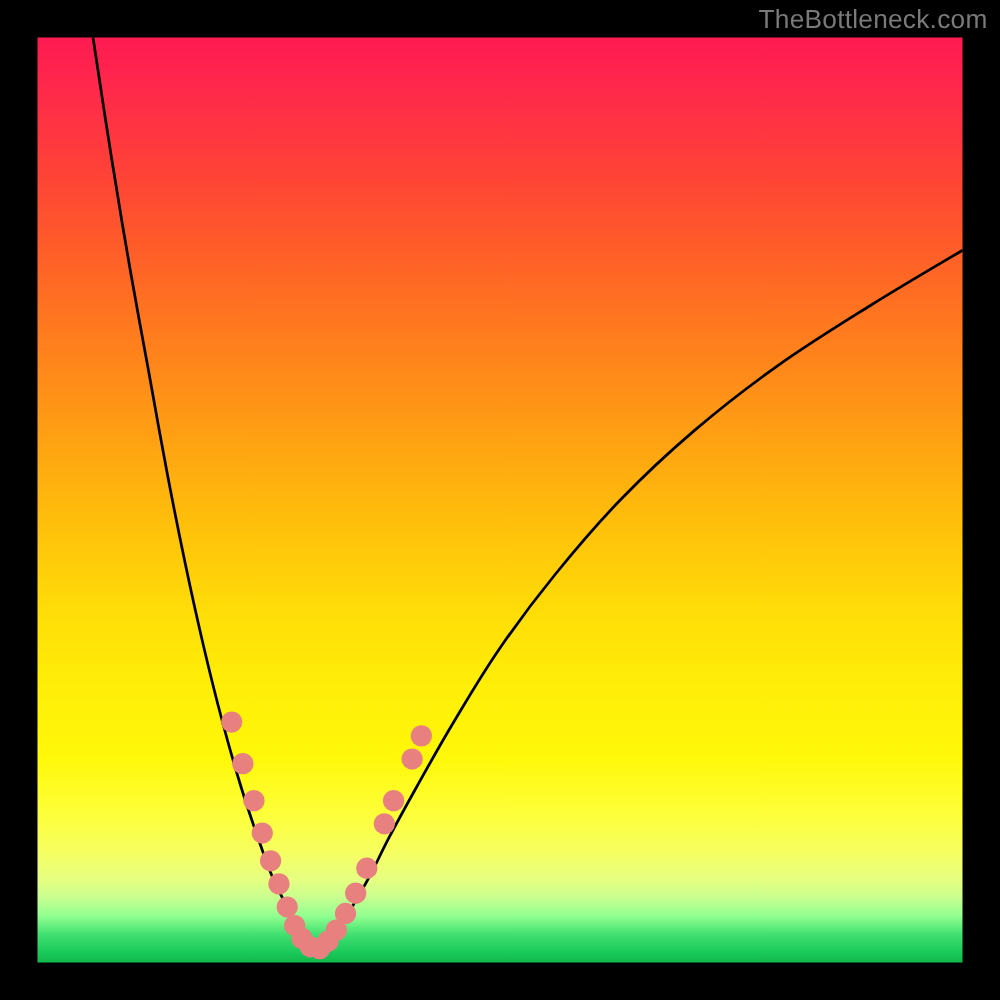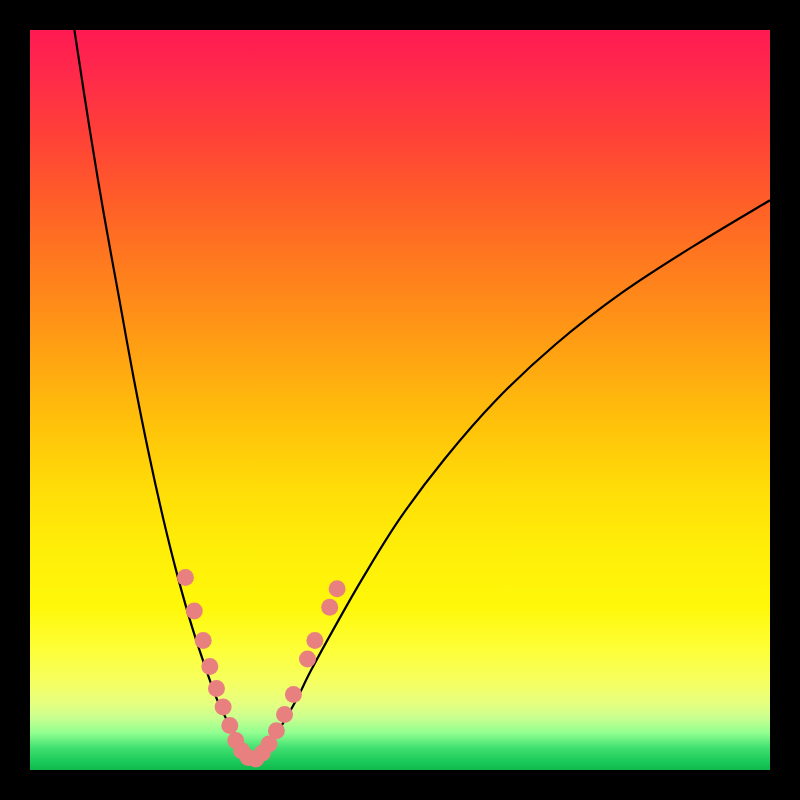--- a/index.html
+++ b/index.html
@@ -72,20 +72,21 @@
   }
   .dot {
     fill: #e98080;
     stroke: none;
   }
 </style>
 </head>
 <body>
 
 <div class="stage">
+  <div class="watermark">TheBottleneck.com</div>
 
   <div class="plot-area">
     <svg class="curves" viewBox="0 0 740 740" preserveAspectRatio="none">
       <path id="left-branch-path" class="curve" d="M 44.40 0.00 C 47.06 17.32, 53.87 62.90, 59.20 96.20 C 64.53 129.50, 68.67 154.36, 74.00 185.00 C 79.33 215.64, 83.47 237.10, 88.80 266.40 C 94.13 295.70, 98.27 319.83, 103.60 347.80 C 108.93 375.77, 113.07 396.49, 118.40 421.80 C 123.73 447.11, 127.87 465.76, 133.20 488.40 C 138.53 511.04, 142.67 527.62, 148.00 547.60 C 153.33 567.58, 157.47 582.08, 162.80 599.40 C 168.13 616.72, 172.94 630.48, 177.60 643.80 C 182.26 657.12, 184.70 664.08, 188.70 673.40 C 192.70 682.72, 196.47 688.94, 199.80 695.60 C 203.13 702.26, 204.54 705.74, 207.20 710.40 C 209.86 715.06, 211.94 717.90, 214.60 721.50 C 217.26 725.10, 220.67 728.78, 222.00 730.38"></path>
       <path id="right-branch-path" class="curve" d="M 222.00 730.38 C 223.33 729.18, 226.07 726.92, 229.40 723.72 C 232.73 720.52, 236.50 717.68, 240.50 712.62 C 244.50 707.56, 246.94 703.33, 251.60 695.60 C 256.26 687.87, 261.07 679.69, 266.40 669.70 C 271.73 659.71, 274.54 652.75, 281.20 640.10 C 287.86 627.45, 294.08 616.05, 303.40 599.40 C 312.72 582.75, 321.01 567.58, 333.00 547.60 C 344.99 527.62, 355.35 509.71, 370.00 488.40 C 384.65 467.09, 397.08 450.51, 414.40 429.20 C 431.72 407.89, 446.22 390.65, 466.20 370.00 C 486.18 349.35, 502.76 333.81, 525.40 314.50 C 548.04 295.19, 566.69 280.68, 592.00 262.70 C 617.31 244.72, 639.36 231.25, 666.00 214.60 C 692.64 197.95, 726.68 178.19, 740.00 170.20"></path>
       <g id="dots-group">
           <circle class="dot" cx="155.40" cy="547.60" r="8.5"></circle>
           <circle class="dot" cx="164.28" cy="580.90" r="8.5"></circle>
           <circle class="dot" cx="173.16" cy="610.50" r="8.5"></circle>
           <circle class="dot" cx="179.82" cy="636.40" r="8.5"></circle>

